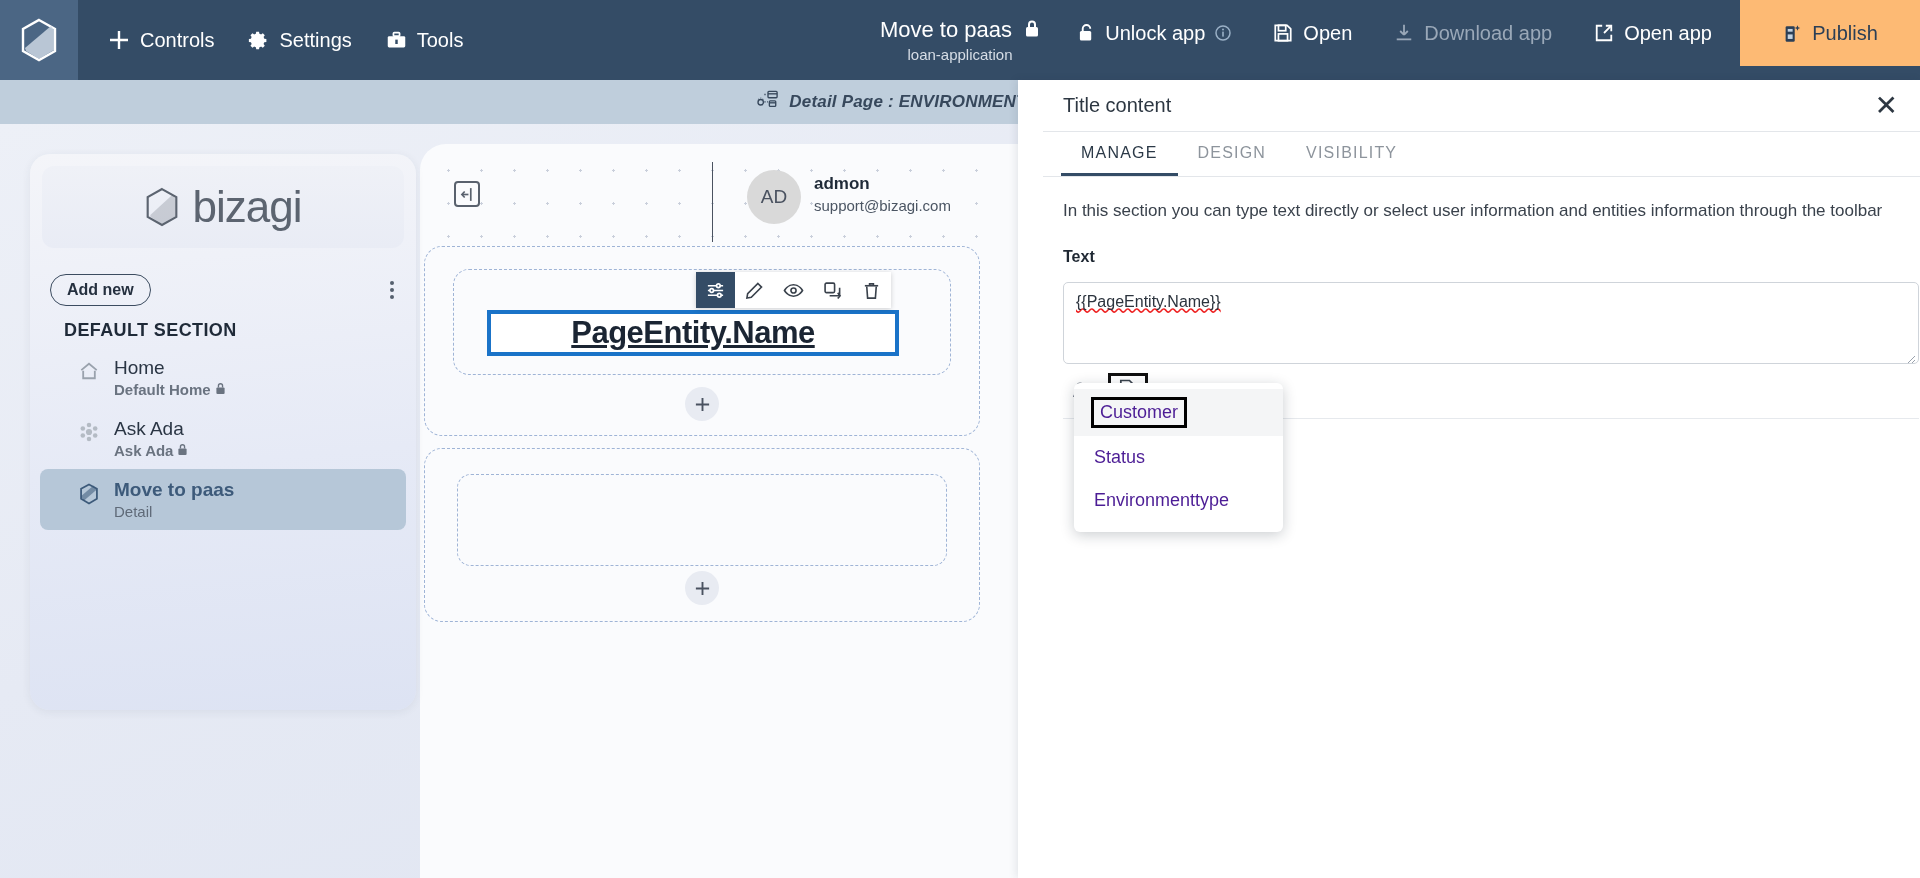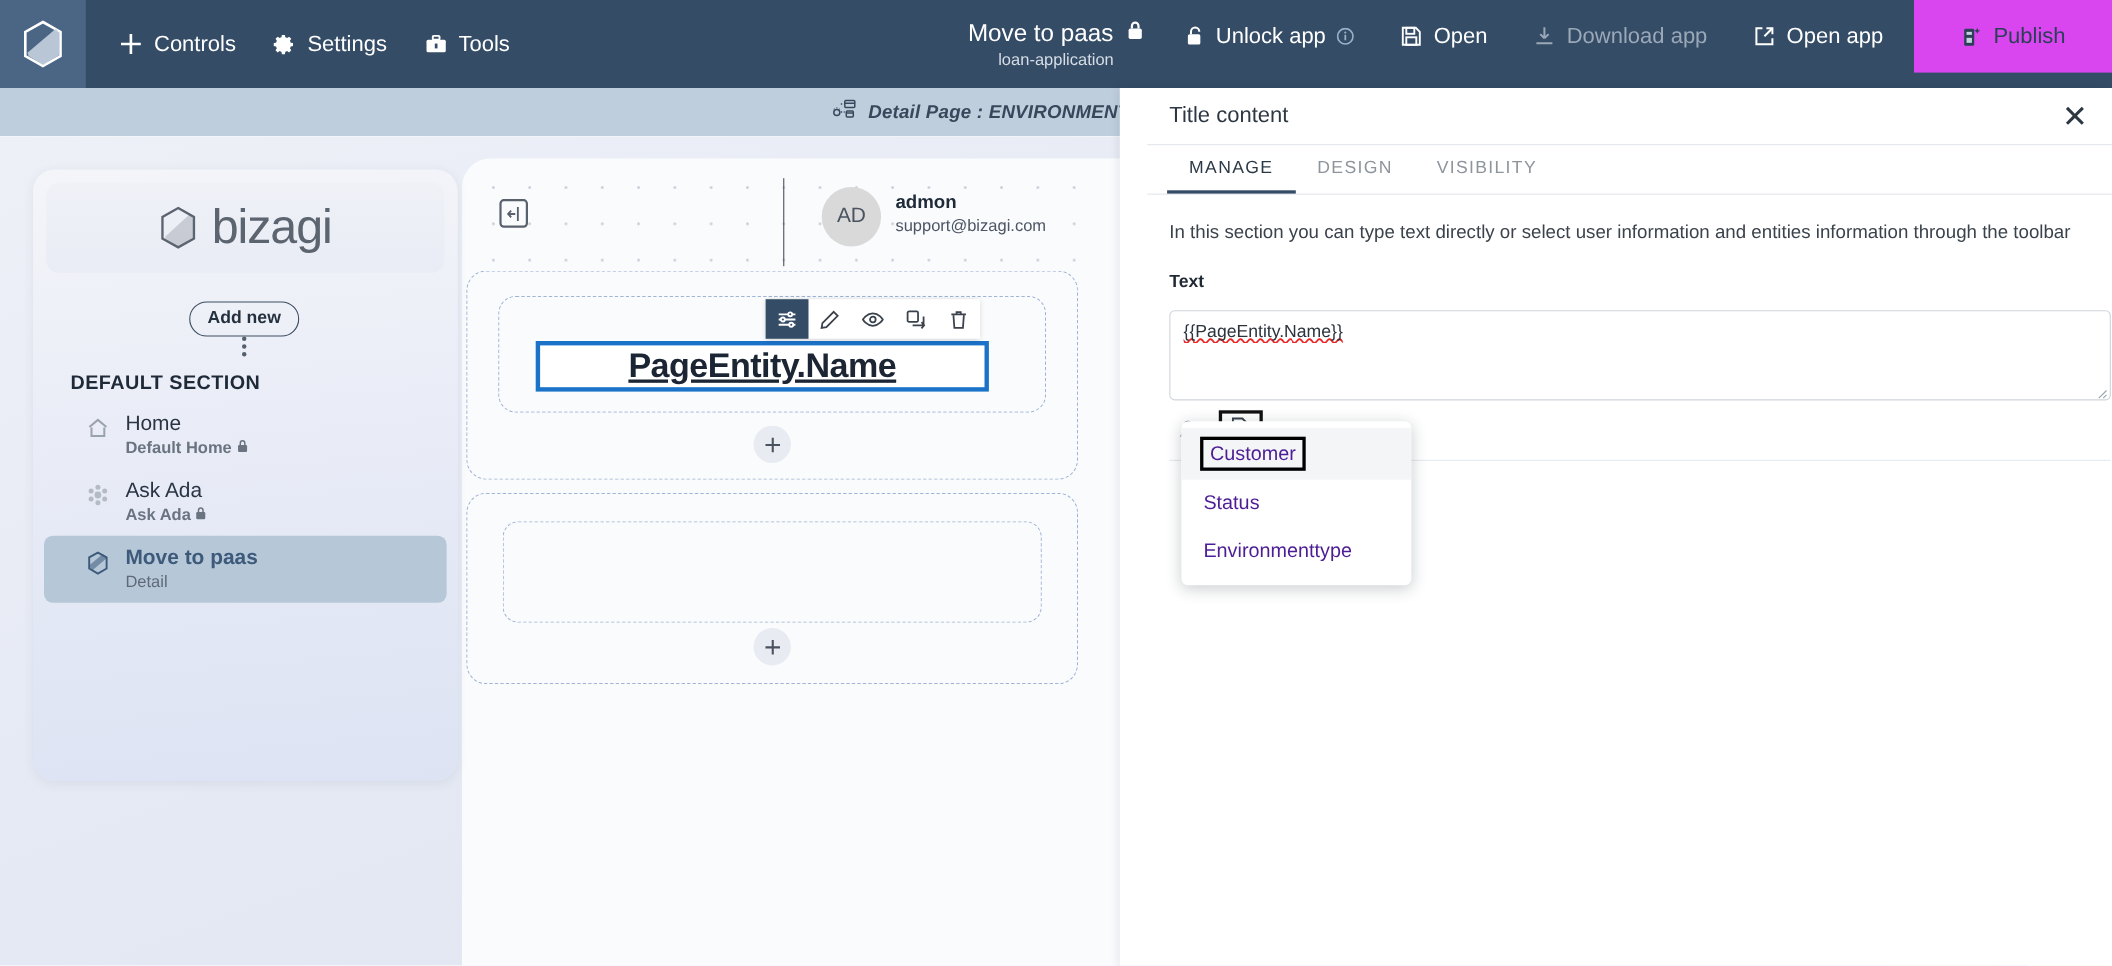--- a/index.html
+++ b/index.html
@@ -36,21 +36,21 @@
   .title-row { display: flex; align-items: center; gap: 12px; }
   .title-main { color: #fff; font-size: 22px; }
   .title-sub { color: #d6dde6; font-size: 15px; margin-top: 3px; }
 
   .topbar-right {
     position: absolute; right: 0; top: 0; height: 66px;
     display: flex; align-items: stretch;
   }
   .tr-group { display: flex; align-items: center; gap: 42px; padding-right: 28px; }
   .publish-cell {
-    width: 180px; background: #d946ef; display: flex; align-items: center;
+    width: 180px; background: #fdba74; display: flex; align-items: center;
     justify-content: center; gap: 10px; color: #2b3f56; font-size: 20px; cursor: pointer;
   }
 
   
   .crumbbar {
     position: absolute; top: 80px; left: 0; width: 1920px; height: 44px;
     background: #BFCEDC;
     display: flex; align-items: center; justify-content: center; gap: 10px;
   }
   .crumb-text {
@@ -90,21 +90,21 @@
     box-shadow: 0 2px 10px rgba(40,50,70,.07);
     overflow: hidden;
   }
   .brand {
     margin: 12px 12px 0 12px; height: 82px; border-radius: 12px;
     background: linear-gradient(180deg,#EFF1F7,#E9ECF5);
     display: flex; align-items: center; justify-content: center; gap: 14px;
   }
   .brand-text { font-size: 44px; color: #5C6470; letter-spacing: -1px; }
   .addrow { display: flex; align-items: center; justify-content: space-between;
-            padding: 26px 22px 0 20px; flex-direction: column; }
+            padding: 26px 22px 0 20px; }
   .addbtn {
     border: 1px solid #3c4c60; border-radius: 18px; padding: 6px 16px;
     font-size: 16px; color: #25303f; background: transparent; cursor: pointer;
     font-family: "Liberation Sans", sans-serif; font-weight: bold;
   }
   .kebab { font-size: 22px; color: #55606e; cursor: pointer; line-height: .6;
            display:flex; flex-direction:column; gap:3px; align-items:center; }
   .kebab i { width:4px; height:4px; border-radius:50%; background:#55606e; display:block; }
   .section-title {
     padding: 14px 0 6px 34px; font-size: 18px; color: #1f2a38; font-weight: bold;

